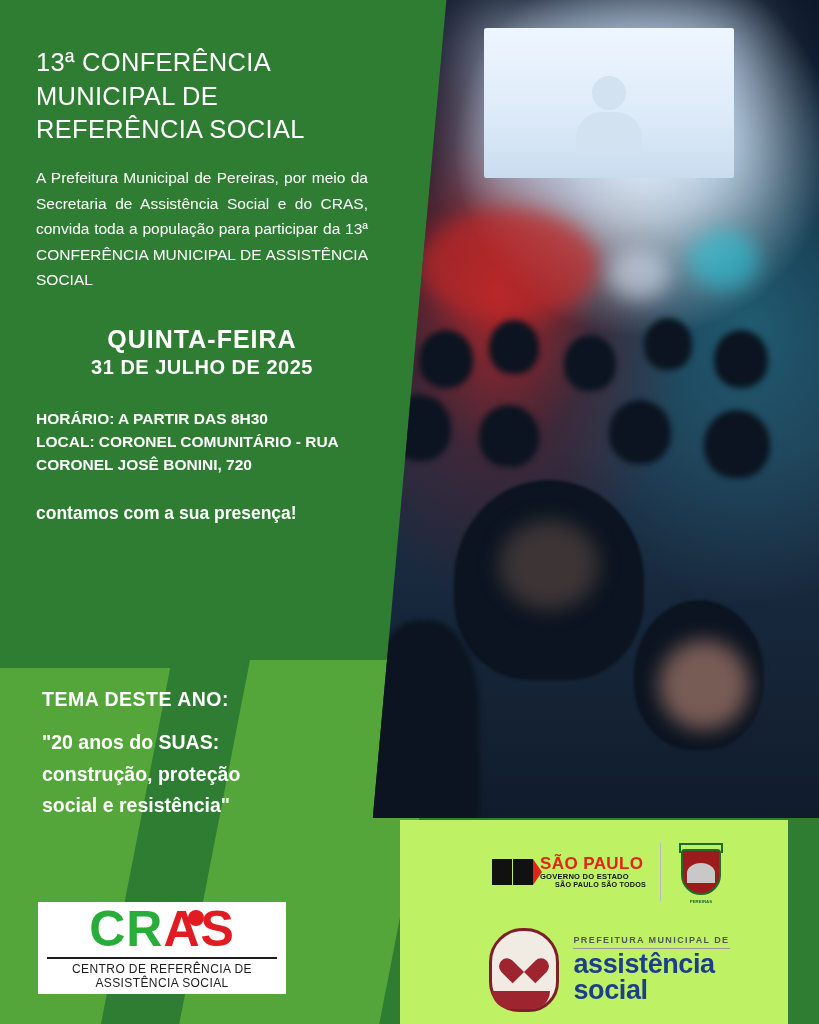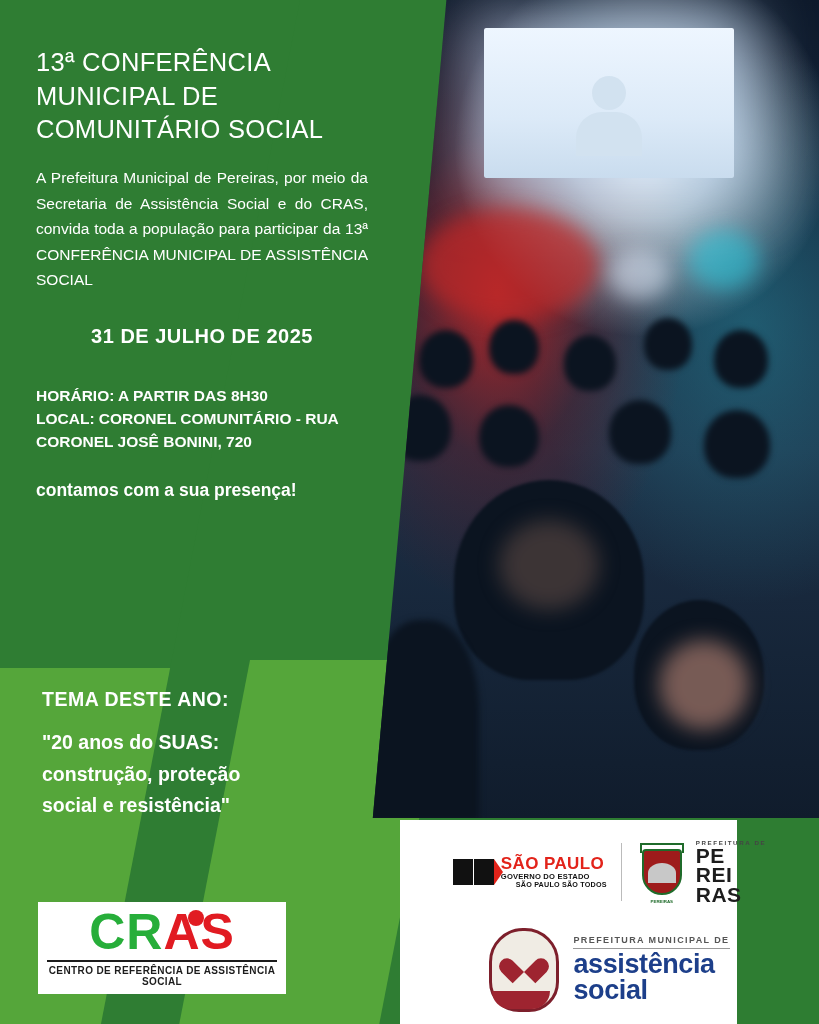--- a/index.html
+++ b/index.html
@@ -107,21 +107,21 @@
   }
   .paragraph {
     margin-top:18px;
     font-size:15.5px; line-height:1.65;
     text-align:justify; color:#ffffff;
     width:332px;
   }
   .date-block { margin-top:32px; text-align:center; width:332px; }
   .date-line1 { font-size:25px; font-weight:bold; letter-spacing:1px; }
   .date-line2 { font-size:20px; font-weight:bold; letter-spacing:0.5px; margin-top:2px; }
-  .info { margin-top:36px; font-size:15.5px; font-weight:bold; line-height:1.5; }
+  .info { margin-top:28px; font-size:15.5px; font-weight:bold; line-height:1.5; }
   .presence { margin-top:26px; font-size:17.5px; font-weight:bold; }
 
   
   .theme {
     position:absolute; left:42px; top:688px;
     width:330px; color:#ffffff;
   }
   .theme-label { font-size:19.5px; font-weight:bold; letter-spacing:0.5px; }
   .theme-text { margin-top:16px; font-size:19.5px; font-weight:bold; line-height:1.62; }
 
@@ -141,30 +141,30 @@
   .cras-word .r { color:#27ae3a; position:relative; }
   .cras-word .a { color:#e11b22; }
   .cras-word .s { color:#e11b22; }
   .cras-figure {
     position:absolute; left:150px; top:8px;
     width:16px; height:16px; border-radius:50%;
     background:#e11b22;
   }
   .cras-sub {
     margin-top:4px;
-    font-size:10px; font-weight:bold; letter-spacing:0.4px;
+    font-size:12px; font-weight:normal; letter-spacing:0.4px;
     color:#1c1c1c; border-top:2px solid #1c1c1c; padding-top:3px;
     width:230px; text-align:center;
   }
 
   
   .footer {
     position:absolute; left:400px; top:820px;
-    width:337px; height:204px;
-    background:#ffffff;
+    width:388px; height:204px;
+    background:#bef264;
   }
   .footer-row1 {
     position:absolute; left:0; top:12px; width:419px; height:80px;
     display:flex; align-items:center; justify-content:center; gap:14px;
   }
   .sp-logo { display:flex; align-items:center; gap:7px; }
   .sp-mark { display:flex; align-items:center; }
   .sp-sq { width:20px; height:26px; background:#111; }
   .sp-p {
     width:20px; height:26px; background:#111; position:relative; margin-left:1px;
@@ -278,25 +278,26 @@
       <div class="head" style="left:10px;top:620px;width:110px;height:200px;border-radius:45% 45% 0 0;"></div>
       <div class="glow" style="left:300px;top:640px;width:90px;height:90px;background:rgba(210,150,130,0.55);"></div>
       <div class="glow" style="left:140px;top:520px;width:100px;height:90px;background:rgba(120,90,80,0.45);"></div>
     </div>
   </div>
 
   <div class="left-col">
     <div class="title">
       <div>13ª CONFERÊNCIA</div>
       <div>MUNICIPAL DE</div>
-      <div>COMUNITÁRIO SOCIAL</div>
+      <div>REFERÊNCIA SOCIAL</div>
     </div>
     <div class="paragraph">A Prefeitura Municipal de Pereiras, por meio da Secretaria de Assistência Social e do CRAS, convida toda a população para participar da 13ª CONFERÊNCIA MUNICIPAL DE ASSISTÊNCIA SOCIAL</div>
 
     <div class="date-block">
+      <div class="date-line1">QUINTA-FEIRA</div>
       <div class="date-line2">31 DE JULHO DE 2025</div>
     </div>
 
     <div class="info">
       <div>HORÁRIO: A PARTIR DAS 8H30</div>
       <div>LOCAL: CORONEL COMUNITÁRIO - RUA</div>
       <div>CORONEL JOSÊ BONINI, 720</div>
     </div>
 
     <div class="presence">contamos com a sua presença!</div>
@@ -339,26 +340,20 @@
 
       <div class="divider"></div>
 
       <div class="pereiras">
         <div class="crest">
           <div class="crest-top"></div>
           <div class="crest-shield"></div>
           <div class="crest-inner"></div>
           <div class="crest-label">PEREIRAS</div>
         </div>
-        <div class="per-txt">
-          <div class="per-small">PREFEITURA DE</div>
-          <div class="per-big">PE</div>
-          <div class="per-big">REI</div>
-          <div class="per-big">RAS</div>
-        </div>
       </div>
     </div>
 
     <div class="footer-row2">
       <div class="assist-badge">
         <div class="badge-shape"></div>
         <div class="badge-heart"></div>
         <div class="badge-band"></div>
       </div>
       <div class="assist-txt">

